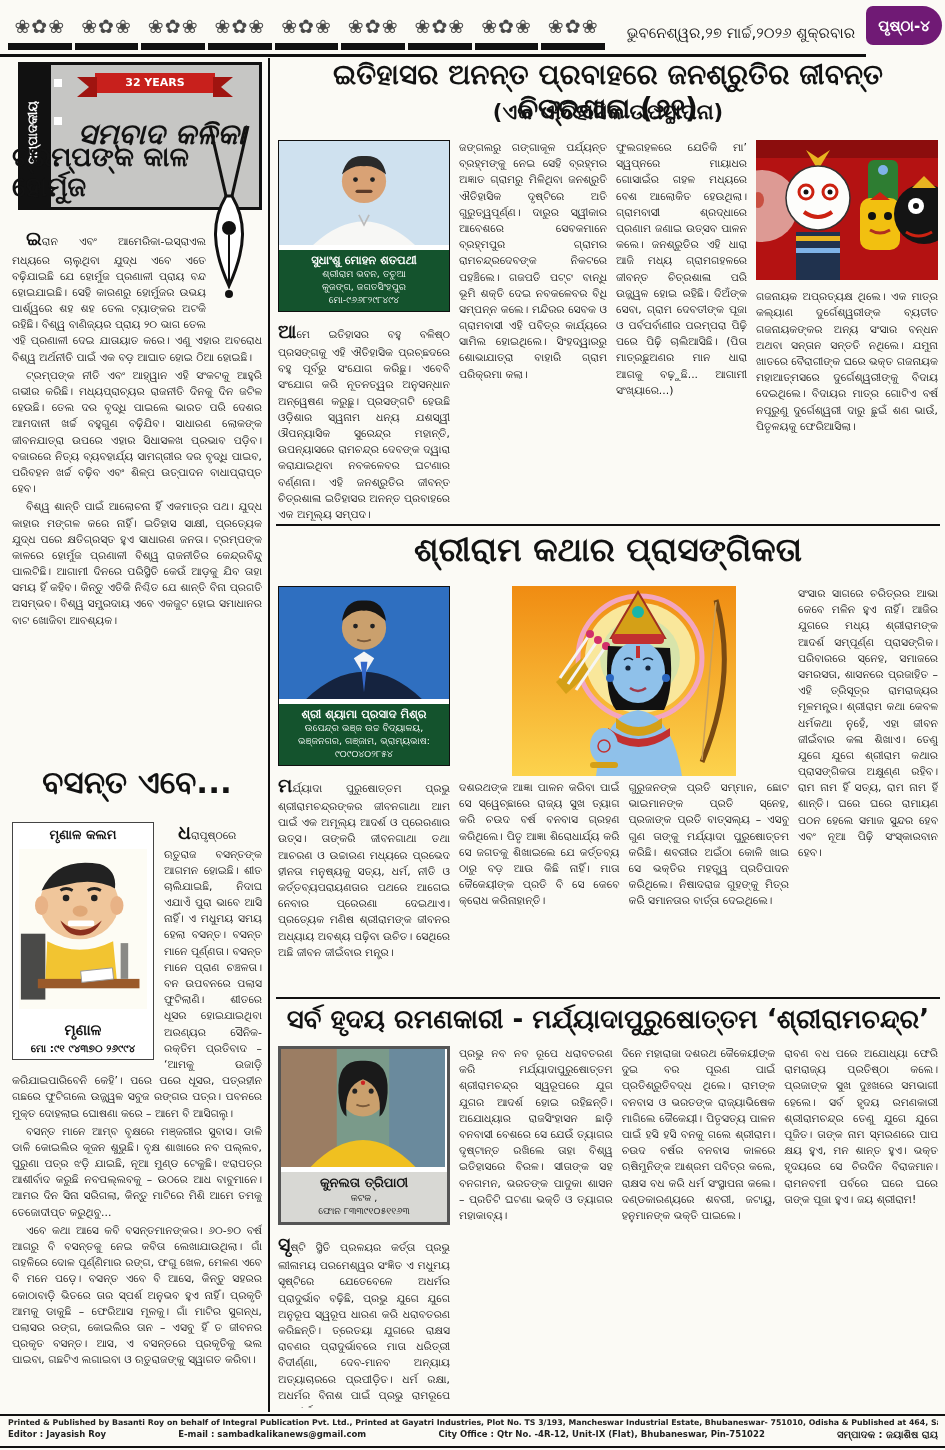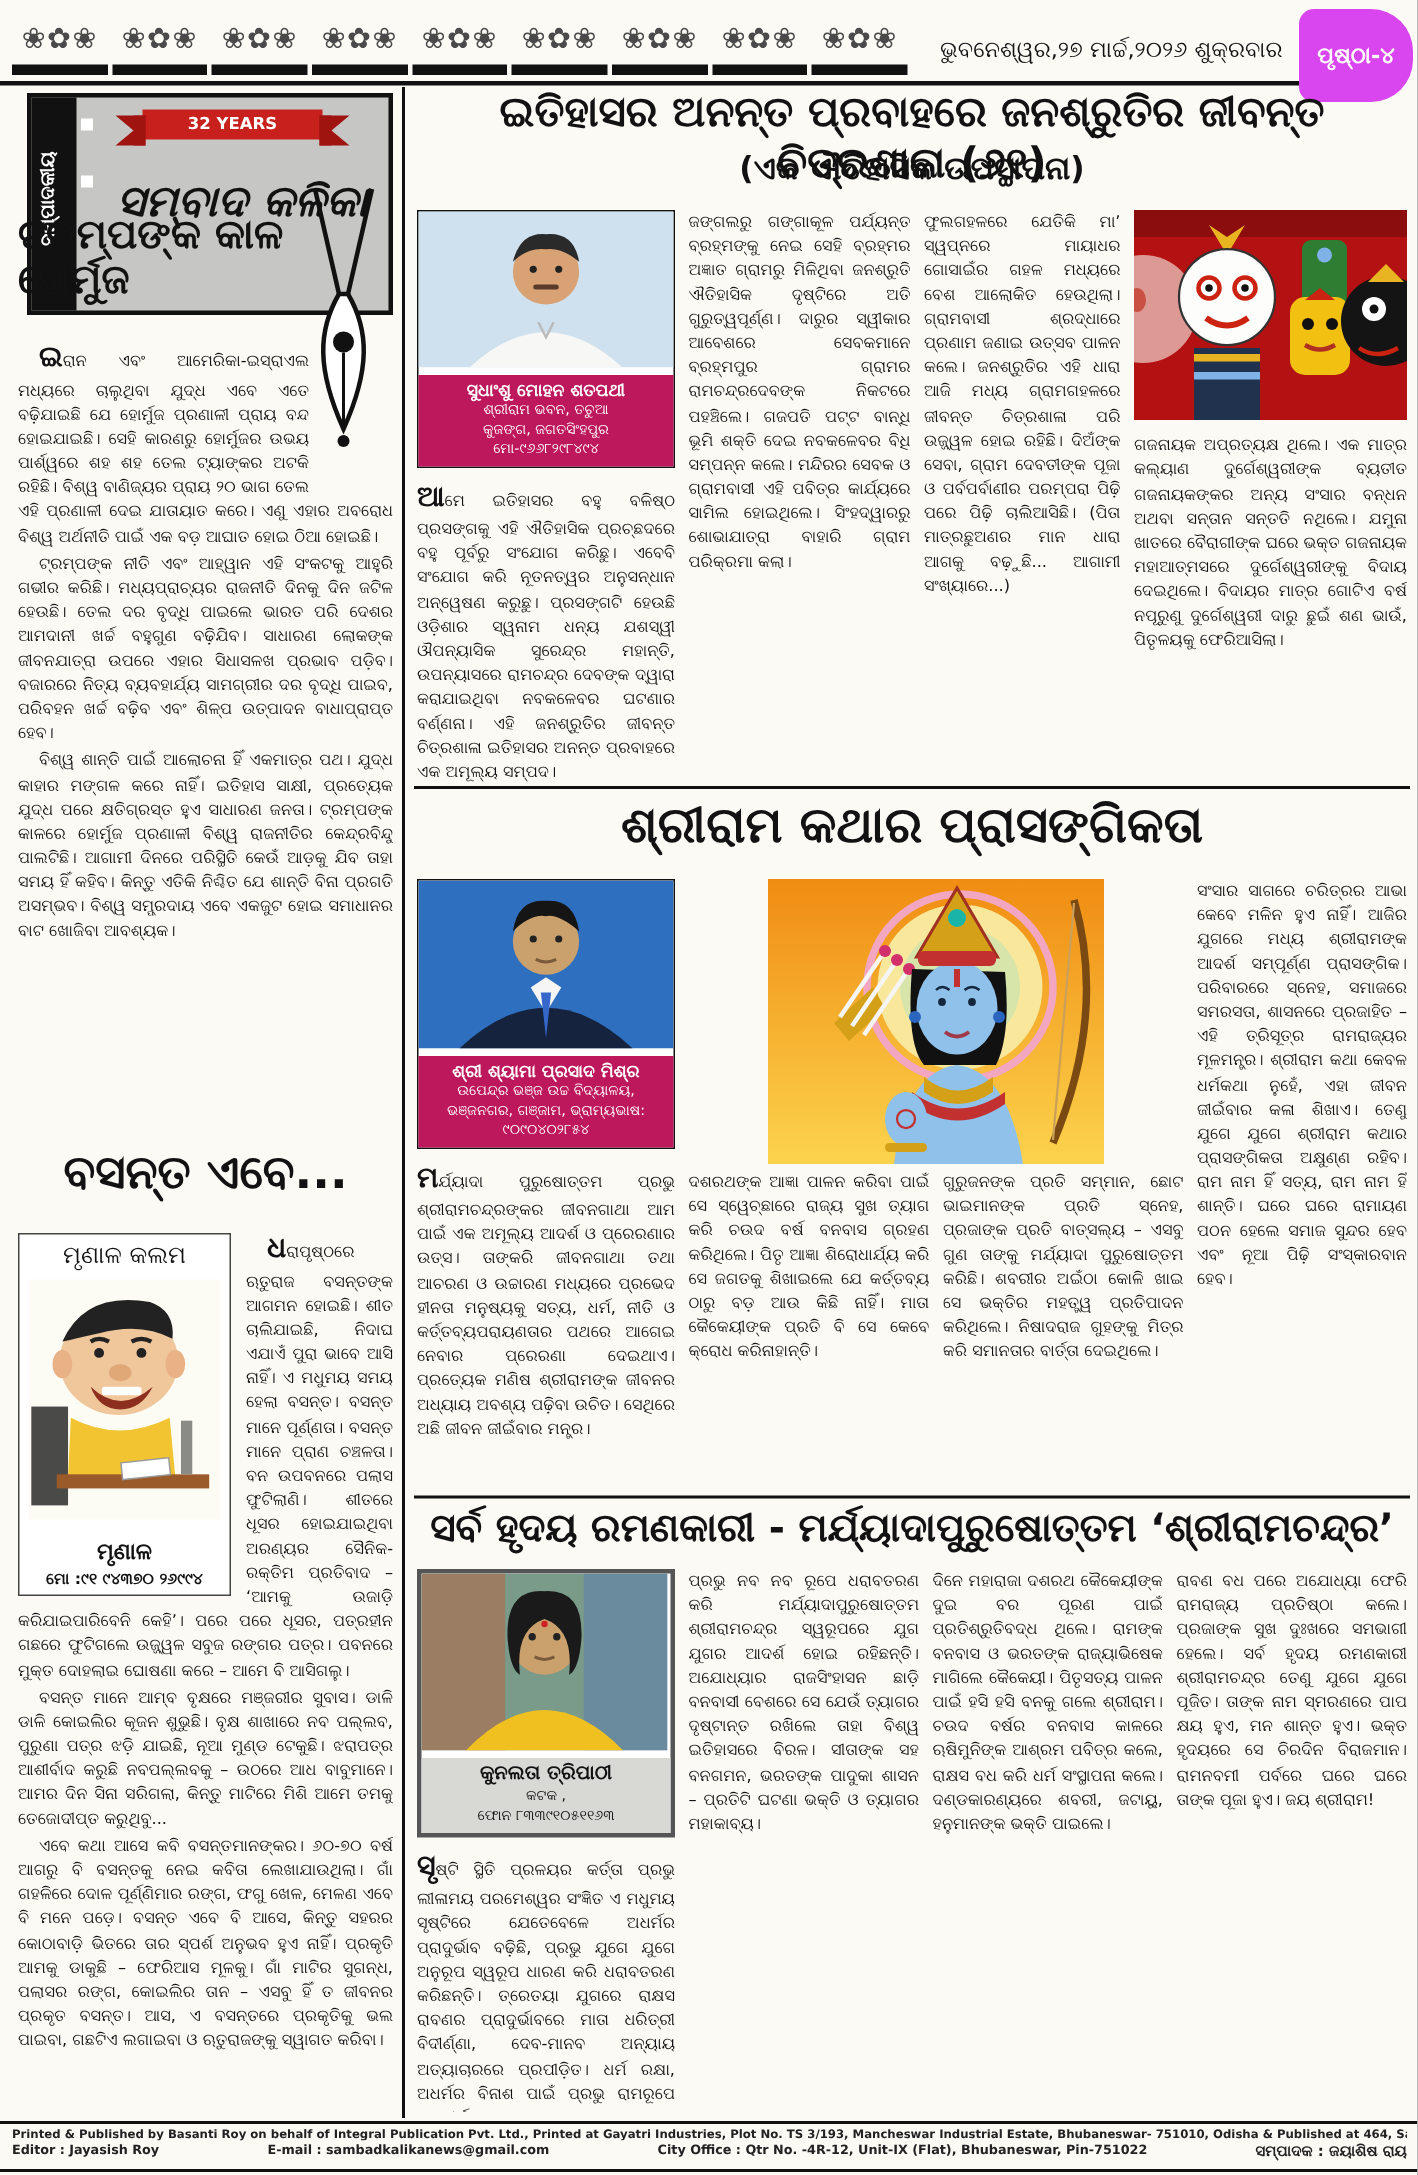--- a/index.html
+++ b/index.html
@@ -4,21 +4,21 @@
 <style>
   html,body{margin:0;padding:0;background:#888;}
   .page{position:relative;width:945px;height:1450px;background:#fbfaf5;color:#121212;
         font-family:"DejaVu Sans",sans-serif;overflow:hidden;margin:0 auto;}
   
   .flower-strip{position:absolute;left:8px;top:10px;width:600px;height:40px;display:flex;}
   .fseg{flex:1;text-align:center;font-size:19px;letter-spacing:1px;color:#4a4a4a;
         line-height:32px;border-bottom:7px solid #111;margin-right:3px;}
   .dateline{position:absolute;left:545px;top:24px;width:310px;text-align:right;
         font-weight:normal;font-size:15px;}
-  .page-badge{position:absolute;left:866px;top:6px;width:76px;height:62px;background:#d946ef;
+  .page-badge{position:absolute;left:866px;top:6px;width:76px;height:39px;background:#701a75;
         color:#fff;border-radius:10px 28px 28px 10px;display:flex;align-items:center;
         justify-content:center;font-size:15px;font-weight:bold;}
   .header-rule{position:absolute;left:0;top:54px;width:866px;height:3px;background:#111;}
   .vdiv{position:absolute;left:268px;top:58px;width:2px;height:1354px;background:#111;}
   
   .masthead{position:absolute;left:18px;top:62px;width:244px;height:148px;border:3px solid #111;
         background:#c6c6c4;display:flex;box-sizing:border-box;}
   .mast-bar{width:30px;background:#111;position:relative;}
   .mast-bar .vtxt{position:absolute;left:4px;top:8px;color:#fff;font-size:13px;font-weight:bold;
         writing-mode:vertical-rl;transform:rotate(180deg);height:120px;text-align:center;}
@@ -42,39 +42,39 @@
   .body-txt p:first-child{text-indent:0;}
   .edit-body{position:absolute;left:12px;top:224px;width:250px;height:552px;}
   .pen-spacer{float:right;width:56px;height:104px;}
   .dropcap{font-size:19px;font-weight:bold;}
   
   .basanta-head{position:absolute;left:12px;top:764px;width:250px;text-align:center;
         font-size:31px;font-weight:bold;}
   .basanta-body{position:absolute;left:12px;top:818px;width:250px;height:590px;}
   .cartoon-box{float:left;width:136px;border:1px solid #444;margin:4px 10px 4px 0;
         background:#fff;text-align:center;padding:2px;}
-  .cartoon-label{font-size:16px;font-weight:normal;}
+  .cartoon-label{font-size:13px;font-weight:bold;}
   .cartoon-credit{font-size:15px;font-weight:bold;margin-top:1px;}
   .cartoon-phone{font-size:10.5px;font-weight:bold;}
   
   .a-head{position:absolute;text-align:center;font-weight:bold;left:278px;width:660px;}
   .a1-head{top:58px;font-size:28px;}
   .a1-sub{top:100px;font-size:21px;}
   .a2-head{top:530px;font-size:33px;}
   .a3-head{top:1004px;font-size:26px;}
   .cols{position:absolute;left:278px;width:660px;display:flex;gap:9px;}
   .a1-body{top:140px;height:382px;}
   .a2-body{top:586px;height:408px;}
   .a3-body{top:1046px;height:362px;}
   .col{overflow:hidden;}
   .hrule{position:absolute;left:276px;width:664px;height:2px;background:#111;}
   .rule1{top:524px;}.rule2{top:997px;}
   
   .author-box{border:1px solid #111;margin-bottom:5px;background:#fff;}
-  .ab-caption{background:#be185d;color:#fff;text-align:center;padding:3px 2px 4px;}
+  .ab-caption{background:#14532d;color:#fff;text-align:center;padding:3px 2px 4px;}
   .ab-caption.light{background:#d8d8d4;color:#111;}
   .ab-name{font-size:11.5px;font-weight:bold;line-height:1.3;}
   .ab-line{font-size:9.5px;line-height:1.35;}
   .a2mid{width:330px;display:flex;flex-direction:column;}
   .a2midcols{flex:1;display:flex;gap:9px;overflow:hidden;margin-top:4px;}
   .a2midcols .col{flex:1;}
   
   .frule{position:absolute;left:0;width:945px;height:2px;background:#111;}
   .fr1{top:1414px;}.fr2{top:1446px;}
   .foot1{position:absolute;left:8px;top:1418px;width:930px;font-size:7.8px;white-space:nowrap;

